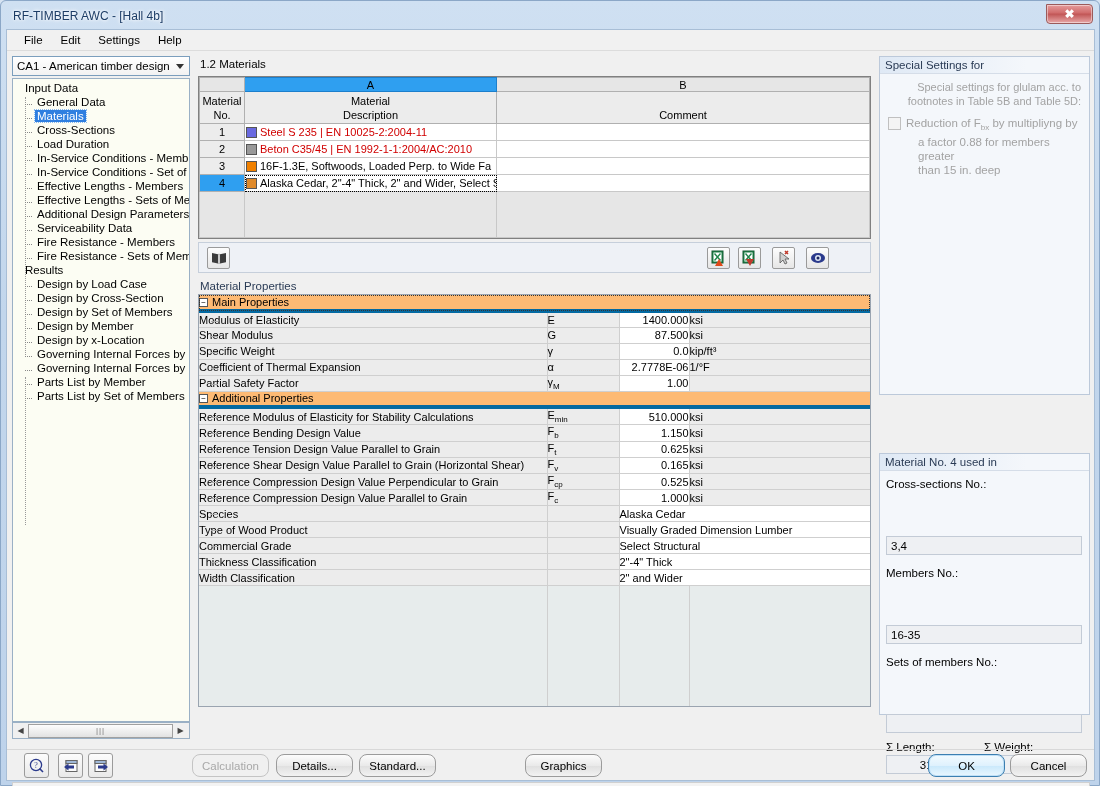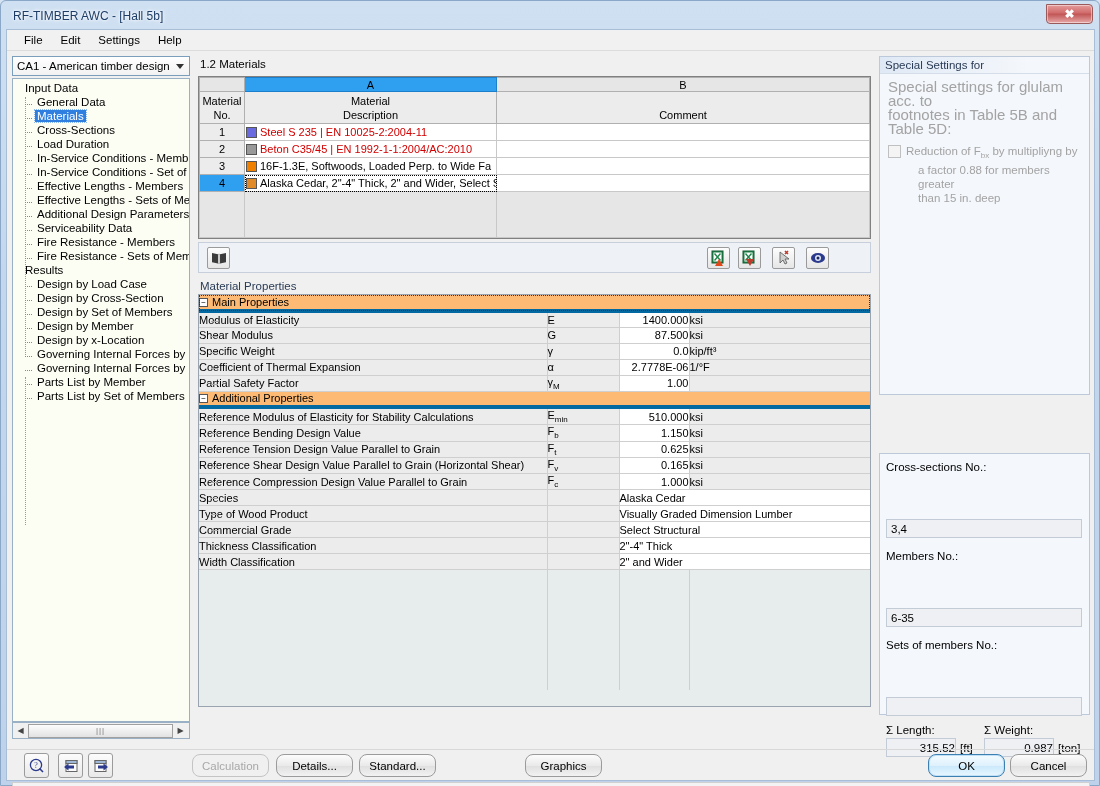--- a/index.html
+++ b/index.html
@@ -252,21 +252,21 @@
   }
   .gbox-title {
     height: 17px; line-height: 17px; padding-left: 5px;
     font-size: 11.5px; color: #2a3b55;
     background: linear-gradient(to right,#dfe9f5,#f4f7fb 70%);
     border-bottom: 1px solid #d5dde8;
   }
   #gbox1 { top: 0; height: 339px; }
   #gbox2 { top: 397px; height: 262px; }
 
-  .gray-text { color:#a3a3a3; font-size:15px; line-height:14px; padding: 6px 8px 0 8px; }
+  .gray-text { color:#a3a3a3; font-size:11px; line-height:14px; padding: 6px 8px 0 8px; text-align: right; }
   .chk-row { display:flex; padding: 8px 8px 0 8px; }
   .chk-box {
     width: 13px; height: 13px; border: 1px solid #c0c0c0; background:#f4f4f4;
     flex: 0 0 13px; margin-right: 5px; margin-top:1px;
   }
   .chk-label { color:#a3a3a3; font-size:11.5px; line-height:14px; }
 
   .fld-label { font-size: 11.5px; color:#000; padding: 7px 0 2px 6px; }
   .fld {
     margin-left: 6px; width: 196px; height: 19px;
@@ -313,21 +313,21 @@
     position: absolute; left: 5px; top: 752px; width: 1078px; height: 24px;
     background: #f3f3f3; border: 1px solid #d0d0d0;
   }
 </style>
 </head>
 <body>
 
 <div id="window">
 
   <div id="titlebar">
-    <div id="title-text">RF-TIMBER AWC - [Hall 5b]</div>
+    <div id="title-text">RF-TIMBER AWC - [Hall 4b]</div>
     <div id="close-btn">
       <span>✖</span>
     </div>
   </div>
 
   <div id="client">
 
     <div id="menubar">
       <div class="menu-item">File</div>
       <div class="menu-item">Edit</div>
@@ -561,20 +561,26 @@
             <td class="p-val">0.625</td>
             <td class="p-unit">ksi</td>
           </tr>
           <tr>
             <td class="p-name">Reference Shear Design Value Parallel to Grain (Horizontal Shear)</td>
             <td class="p-sym"><span>F</span><sub>v</sub></td>
             <td class="p-val">0.165</td>
             <td class="p-unit">ksi</td>
           </tr>
           <tr>
+            <td class="p-name">Reference Compression Design Value Perpendicular to Grain</td>
+            <td class="p-sym"><span>F</span><sub>cp</sub></td>
+            <td class="p-val">0.525</td>
+            <td class="p-unit">ksi</td>
+          </tr>
+          <tr>
             <td class="p-name">Reference Compression Design Value Parallel to Grain</td>
             <td class="p-sym"><span>F</span><sub>c</sub></td>
             <td class="p-val">1.000</td>
             <td class="p-unit">ksi</td>
           </tr>
 
           <tr>
             <td class="p-name">Species</td>
             <td class="p-blank"></td>
             <td class="p-text" colspan="2">Alaska Cedar</td>
@@ -623,26 +629,27 @@
           <div class="chk-box"></div>
           <div class="chk-label">
             <div><span>Reduction of F</span><sub>bx</sub><span> by multipliyng by</span></div>
             <div style="padding-left:12px">a factor 0.88 for members greater</div>
             <div style="padding-left:12px">than 15 in. deep</div>
           </div>
         </div>
       </div>
 
       <div class="gbox" id="gbox2">
+        <div class="gbox-title">Material No. 4 used in</div>
 
         <div class="fld-label">Cross-sections No.:</div>
         <div class="fld">3,4</div>
 
         <div class="fld-label" style="padding-top:12px">Members No.:</div>
-        <div class="fld">6-35</div>
+        <div class="fld">16-35</div>
 
         <div class="fld-label" style="padding-top:12px">Sets of members No.:</div>
         <div class="fld"></div>
 
         <div class="sum-row">
           <div class="sum-col">
             <div class="sum-label">Σ Length:</div>
             <div class="sum-fldwrap">
               <div class="sum-fld">315.52</div>
               <div class="sum-unit">[ft]</div>

